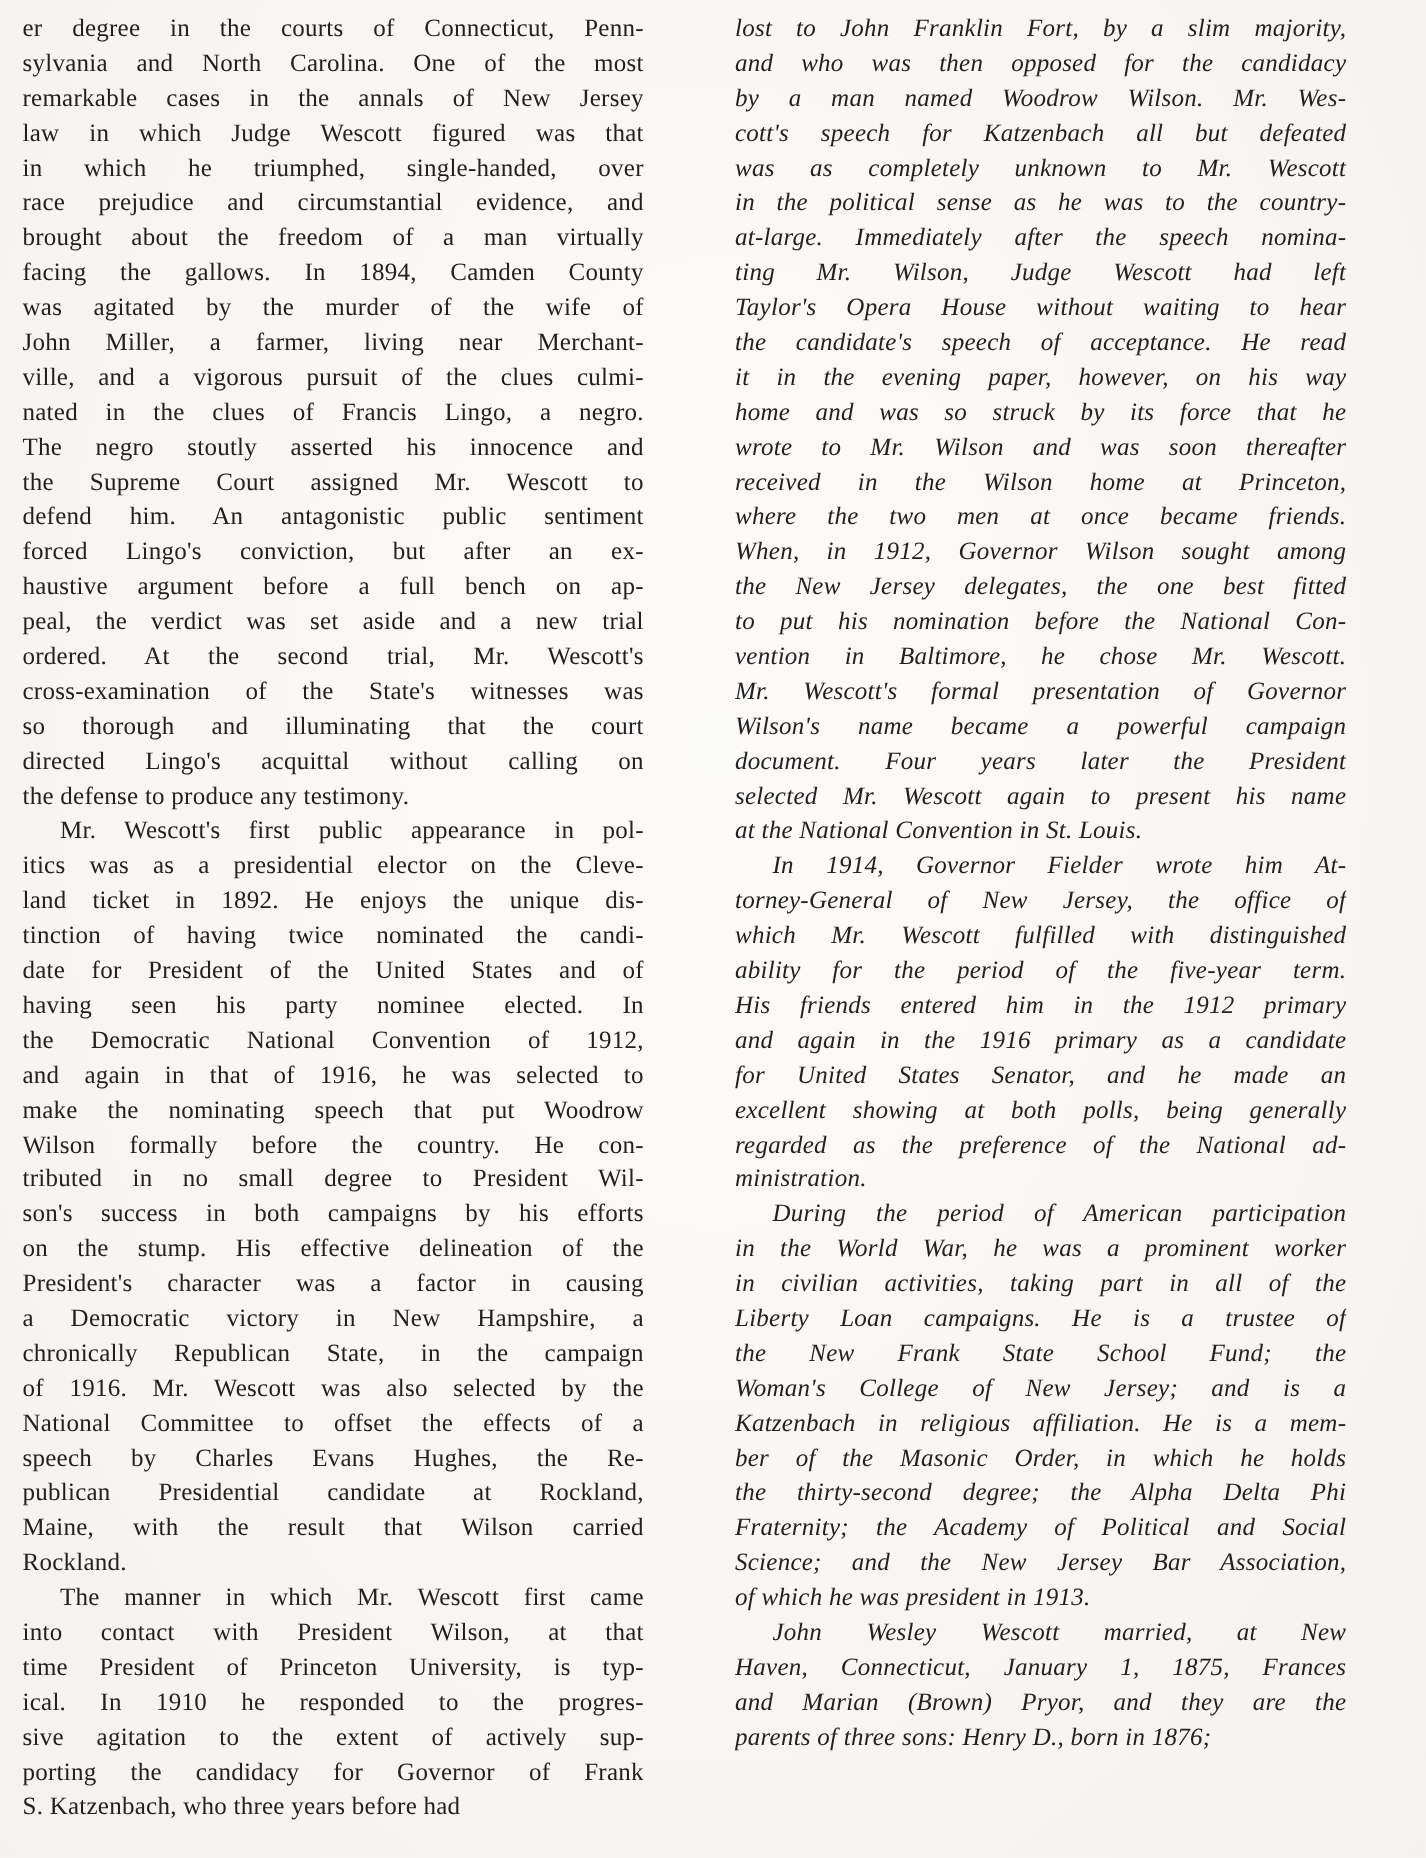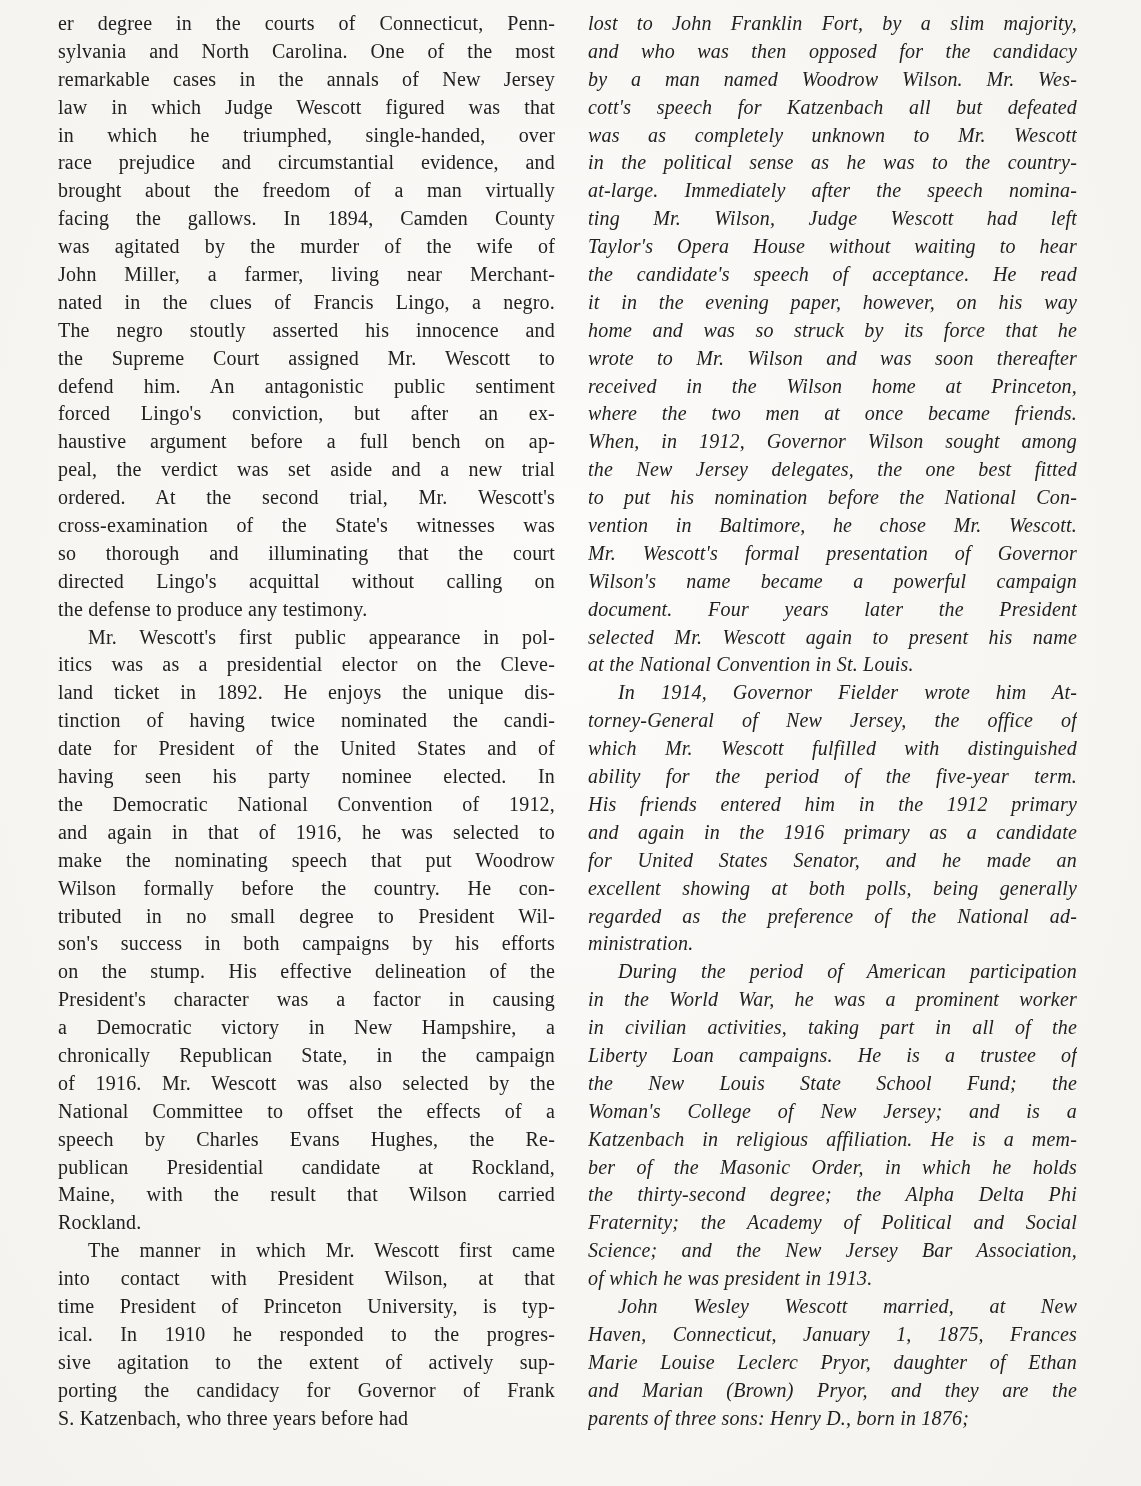--- a/index.html
+++ b/index.html
@@ -21,21 +21,21 @@
       radial-gradient(ellipse at 50% 40%, rgba(255,255,255,0.55), rgba(0,0,0,0.015)),
       #f7f6f2;
   }
   .column {
     position: absolute;
     top: 10px;
     color: #212121;
     font-size: 20px;
     letter-spacing: 0.2px;
   }
-  .column-left  { left: 18px;  width: 497px; margin-left: 40px; }
+  .column-left  { left: 18px;  width: 497px; }
   .column-right { left: 588px; width: 489px; }
   .paragraph { margin: 0; }
   .line {
     height: 27.9px;
     line-height: 27.9px;
     overflow: hidden;
     white-space: normal;
     text-rendering: optimizeLegibility;
   }
   
@@ -57,20 +57,21 @@
         <div class="line just">er degree in the courts of Connecticut, Penn-</div>
         <div class="line just">sylvania and North Carolina.  One of the most</div>
         <div class="line just">remarkable cases in the annals of New Jersey</div>
         <div class="line just">law in which Judge Wescott figured was that</div>
         <div class="line just">in which he triumphed, single-handed, over</div>
         <div class="line just">race prejudice and circumstantial evidence, and</div>
         <div class="line just">brought about the freedom of a man virtually</div>
         <div class="line just">facing the gallows.  In 1894, Camden County</div>
         <div class="line just">was agitated by the murder of the wife of</div>
         <div class="line just">John Miller, a farmer, living near Merchant-</div>
+        <div class="line just">ville, and a vigorous pursuit of the clues culmi-</div>
         <div class="line just">nated in the clues of Francis Lingo, a negro.</div>
         <div class="line just">The negro stoutly asserted his innocence and</div>
         <div class="line just">the Supreme Court assigned Mr. Wescott to</div>
         <div class="line just">defend him.  An antagonistic public sentiment</div>
         <div class="line just">forced Lingo's conviction, but after an ex-</div>
         <div class="line just">haustive argument before a full bench on ap-</div>
         <div class="line just">peal, the verdict was set aside and a new trial</div>
         <div class="line just">ordered.  At the second trial, Mr. Wescott's</div>
         <div class="line just">cross-examination of the State's witnesses was</div>
         <div class="line just">so thorough and illuminating that the court</div>
@@ -148,30 +149,29 @@
         <div class="line just">for United States Senator, and he made an</div>
         <div class="line just">excellent showing at both polls, being generally</div>
         <div class="line just">regarded as the preference of the National ad-</div>
         <div class="line">ministration.</div>
       </div>
       <div class="paragraph">
         <div class="line just first-indent">During the period of American participation</div>
         <div class="line just">in the World War, he was a prominent worker</div>
         <div class="line just">in civilian activities, taking part in all of the</div>
         <div class="line just">Liberty Loan campaigns.  He is a trustee of</div>
-        <div class="line just">the New Louis State School Fund; the</div>
+        <div class="line just">the New Frank State School Fund; the</div>
         <div class="line just">Woman's College of New Jersey; and is a</div>
         <div class="line just">Katzenbach in religious affiliation.  He is a mem-</div>
         <div class="line just">ber of the Masonic Order, in which he holds</div>
         <div class="line just">the thirty-second degree; the Alpha Delta Phi</div>
         <div class="line just">Fraternity; the Academy of Political and Social</div>
         <div class="line just">Science; and the New Jersey Bar Association,</div>
         <div class="line">of which he was president in 1913.</div>
       </div>
       <div class="paragraph">
         <div class="line just first-indent">John Wesley Wescott married, at New</div>
         <div class="line just">Haven, Connecticut, January 1, 1875, Frances</div>
-        <div class="line just">Marie Louise Leclerc Pryor, daughter of Ethan</div>
         <div class="line just">and Marian (Brown) Pryor, and they are the</div>
         <div class="line">parents of three sons: Henry D., born in 1876;</div>
       </div>
     </div>
 </div>
 
 </body></html>

